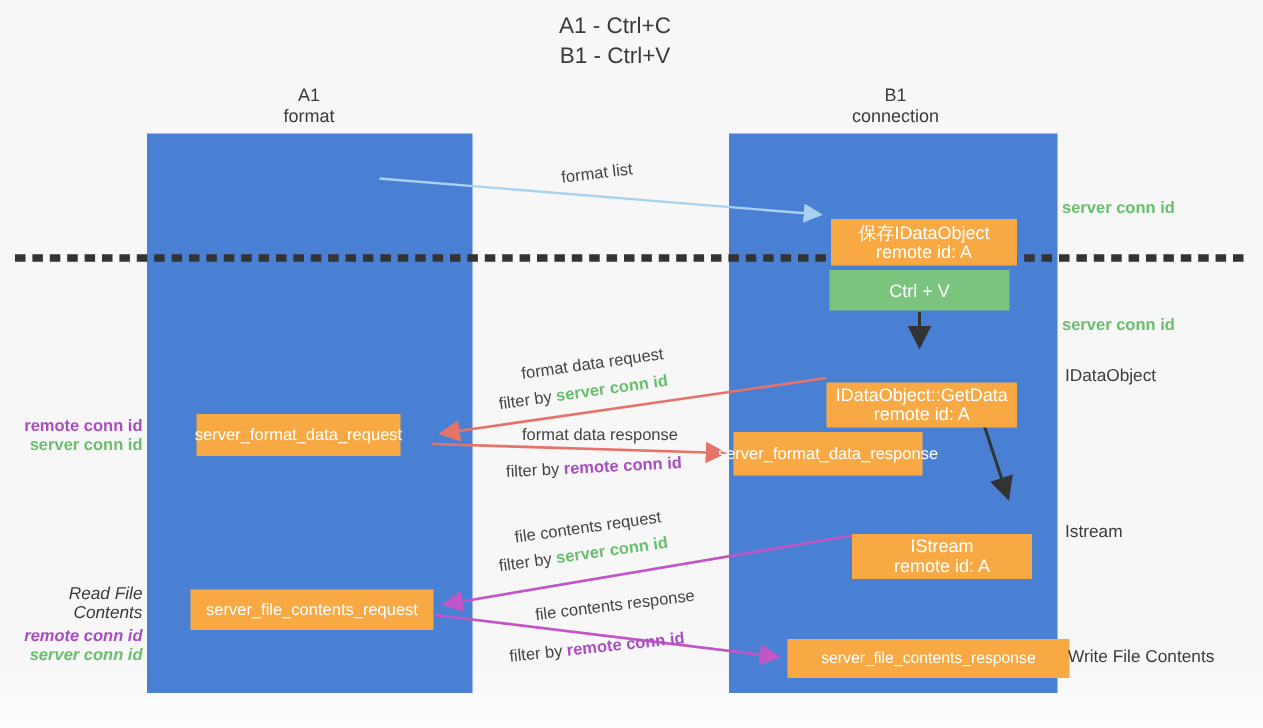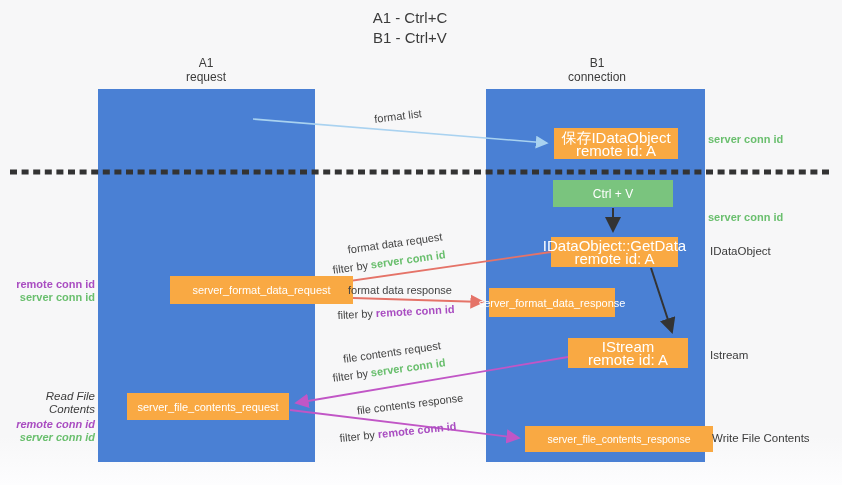--- a/index.html
+++ b/index.html
@@ -15,21 +15,21 @@
     text-align:center; font-size:12px; line-height:14px; color:var(--text_dark); }
   .lane { position:absolute; top:89px; height:373px; background:var(--lane_blue); }
   #lane-left { left:98px; width:217px; }
   #lane-right { left:486px; width:219px; }
   svg.arrows { position:absolute; left:0; top:0; z-index:2; pointer-events:none; }
   .node { position:absolute; z-index:3; display:flex; flex-direction:column;
     align-items:center; justify-content:center; color:#fff; text-align:center; }
   .node.green { background:var(--node_green); font-size:12px; }
   .node.orange { background:var(--node_orange); }
   .one-line { font-size:11px; }
-  .two-line { font-size:15px; line-height:13px; }
+  .two-line { font-size:12px; line-height:13px;margin-top:18px; }
   .alabel { position:absolute; z-index:3; white-space:nowrap; font-size:11px;
     color:#444; transform:translate(-50%,-50%); }
   .side { position:absolute; z-index:3; white-space:nowrap; font-size:11px; }
   .side.plain { color:var(--text_dark); font-size:11.5px; }
   .green-t { color:var(--green_text); font-weight:bold; }
   .purple-t { color:var(--purple_text); font-weight:bold; }
   .left-col { position:absolute; left:0; width:95px; text-align:right; z-index:3; }
   .left-col div { font-size:11px; line-height:13px; }
   .gap { margin-left:3px; }
 </style>
@@ -38,21 +38,21 @@
 
 <div class="stage">
 
   <div class="title">
     <div>A1 - Ctrl+C</div>
     <div>B1 - Ctrl+V</div>
   </div>
 
   <div class="lane-header" style="left:206px; top:56px;">
     <div>A1</div>
-    <div>request</div>
+    <div>format</div>
   </div>
   <div class="lane-header" style="left:597px; top:56px;">
     <div>B1</div>
     <div>connection</div>
   </div>
 
   <div class="lane" id="lane-left"></div>
   <div class="lane" id="lane-right"></div>
 
   <svg class="arrows" width="842" height="485" viewBox="0 0 842 485">
@@ -94,21 +94,21 @@
     <div>remote id: A</div>
   </div>
 
   <div class="node green" style="left:553px; top:180px; width:120px; height:27px;">Ctrl + V</div>
 
   <div class="node orange two-line" style="left:551px; top:237px; width:127px; height:30px;">
     <div>IDataObject::GetData</div>
     <div>remote id: A</div>
   </div>
 
-  <div class="node orange one-line" style="left:131px; top:276px; width:183px; height:28px;margin-left:39px;">server_format_data_request</div>
+  <div class="node orange one-line" style="left:131px; top:276px; width:136px; height:28px;">server_format_data_request</div>
 
   <div class="node orange one-line" style="left:489px; top:288px; width:126px; height:29px;">server_format_data_response</div>
 
   <div class="node orange two-line" style="left:568px; top:338px; width:120px; height:30px;">
     <div>IStream</div>
     <div>remote id: A</div>
   </div>
 
   <div class="node orange one-line" style="left:127px; top:393px; width:162px; height:27px;text-align:right;">server_file_contents_request</div>
 

